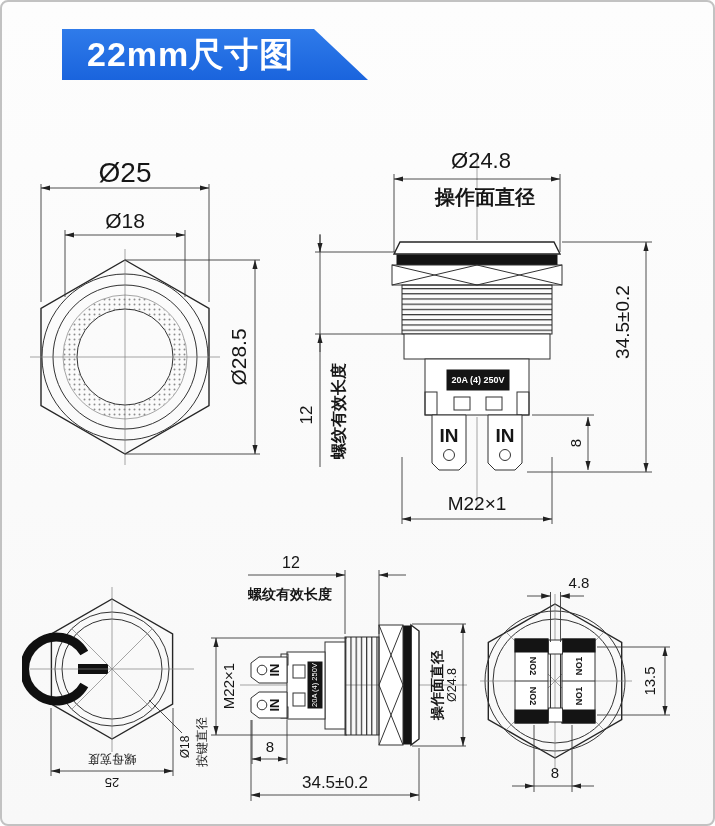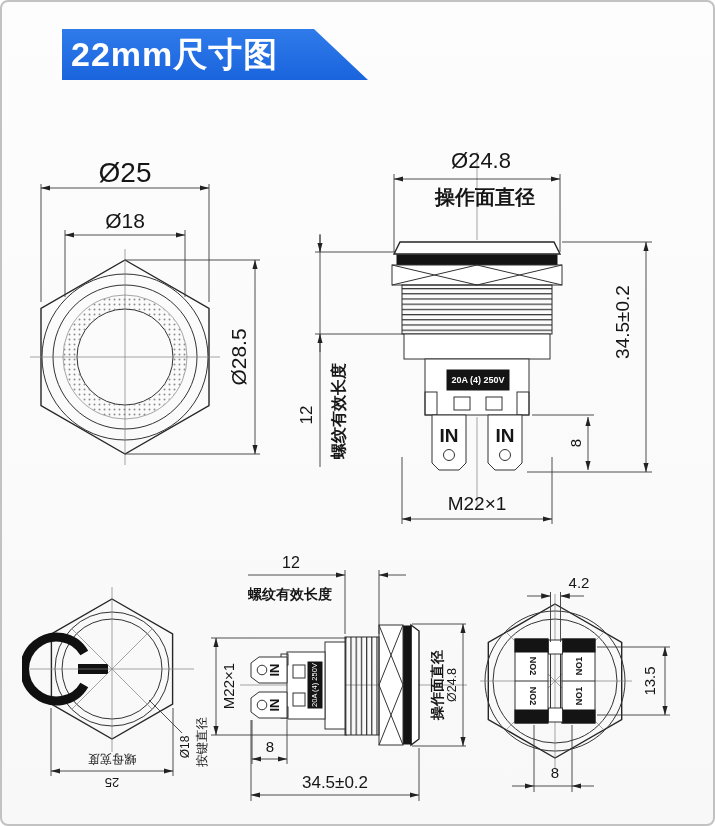--- a/index.html
+++ b/index.html
@@ -3,21 +3,21 @@
 <meta charset="utf-8">
 <style>
   html,body{margin:0;padding:0;background:#fff;}
   #canvas{position:relative;width:715px;height:826px;box-sizing:border-box;
     background:linear-gradient(180deg,#fdfdfd 0%,#f8f8f8 100%);
     border:2px solid #c2c2c2;border-radius:8px;overflow:hidden;
     font-family:"Liberation Sans",sans-serif;}
   #banner{position:absolute;left:60px;top:27px;width:306px;height:51px;
     background:linear-gradient(180deg,#2f7bea,#1a64dd);
     clip-path:polygon(0 0,252px 0,306px 100%,0 100%);}
-  #banner span{display:block;padding-left:9px;line-height:50px;font-size:34px;
+  #banner span{display:block;padding-left:25px;line-height:50px;font-size:34px;
     font-weight:bold;color:#fff;letter-spacing:1px;}
   .vw{position:absolute;}
   .lbl{position:absolute;transform:translate(-50%,-50%);white-space:nowrap;
     color:#161616;line-height:1;}
   .rm90{transform:translate(-50%,-50%) rotate(-90deg);}
   .r90{transform:translate(-50%,-50%) rotate(90deg);}
   .r180{transform:translate(-50%,-50%) rotate(180deg);}
   .white{color:#fff;}
   .b{font-weight:bold;}
   svg .ol{stroke:#262626;stroke-width:1.4;fill:none;}
@@ -276,21 +276,21 @@
   <div class="lbl b" style="left:288px;top:592px;font-size:14px">螺纹有效长度</div>
   <div class="lbl rm90" style="left:226px;top:684px;font-size:15px">M22×1</div>
   <div class="lbl rm90 b" style="left:272px;top:668px;font-size:13px">IN</div>
   <div class="lbl rm90 b" style="left:272px;top:703px;font-size:13px">IN</div>
   <div class="lbl rm90 white" style="left:313px;top:683px;font-size:7.5px">20A (4) 250V</div>
   <div class="lbl rm90 b" style="left:435px;top:683px;font-size:14px">操作面直径</div>
   <div class="lbl rm90" style="left:450px;top:683px;font-size:12.5px">Ø24.8</div>
   <div class="lbl" style="left:268px;top:744px;font-size:15px">8</div>
   <div class="lbl" style="left:333px;top:780px;font-size:17px">34.5±0.2</div>
 
-  <div class="lbl" style="left:577px;top:580px;font-size:15px">4.2</div>
+  <div class="lbl" style="left:577px;top:580px;font-size:15px">4.8</div>
   <div class="lbl rm90" style="left:647px;top:679px;font-size:15px">13.5</div>
   <div class="lbl" style="left:553px;top:770px;font-size:15px">8</div>
   <div class="lbl r90 b" style="left:529.5px;top:664px;font-size:9px">NO2</div>
   <div class="lbl r90 b" style="left:529.5px;top:694px;font-size:9px">NO2</div>
   <div class="lbl rm90 b" style="left:576.5px;top:664px;font-size:9px">NO1</div>
   <div class="lbl rm90 b" style="left:576.5px;top:694px;font-size:9px">NO1</div>
 
 </div>
 
 </body></html>

